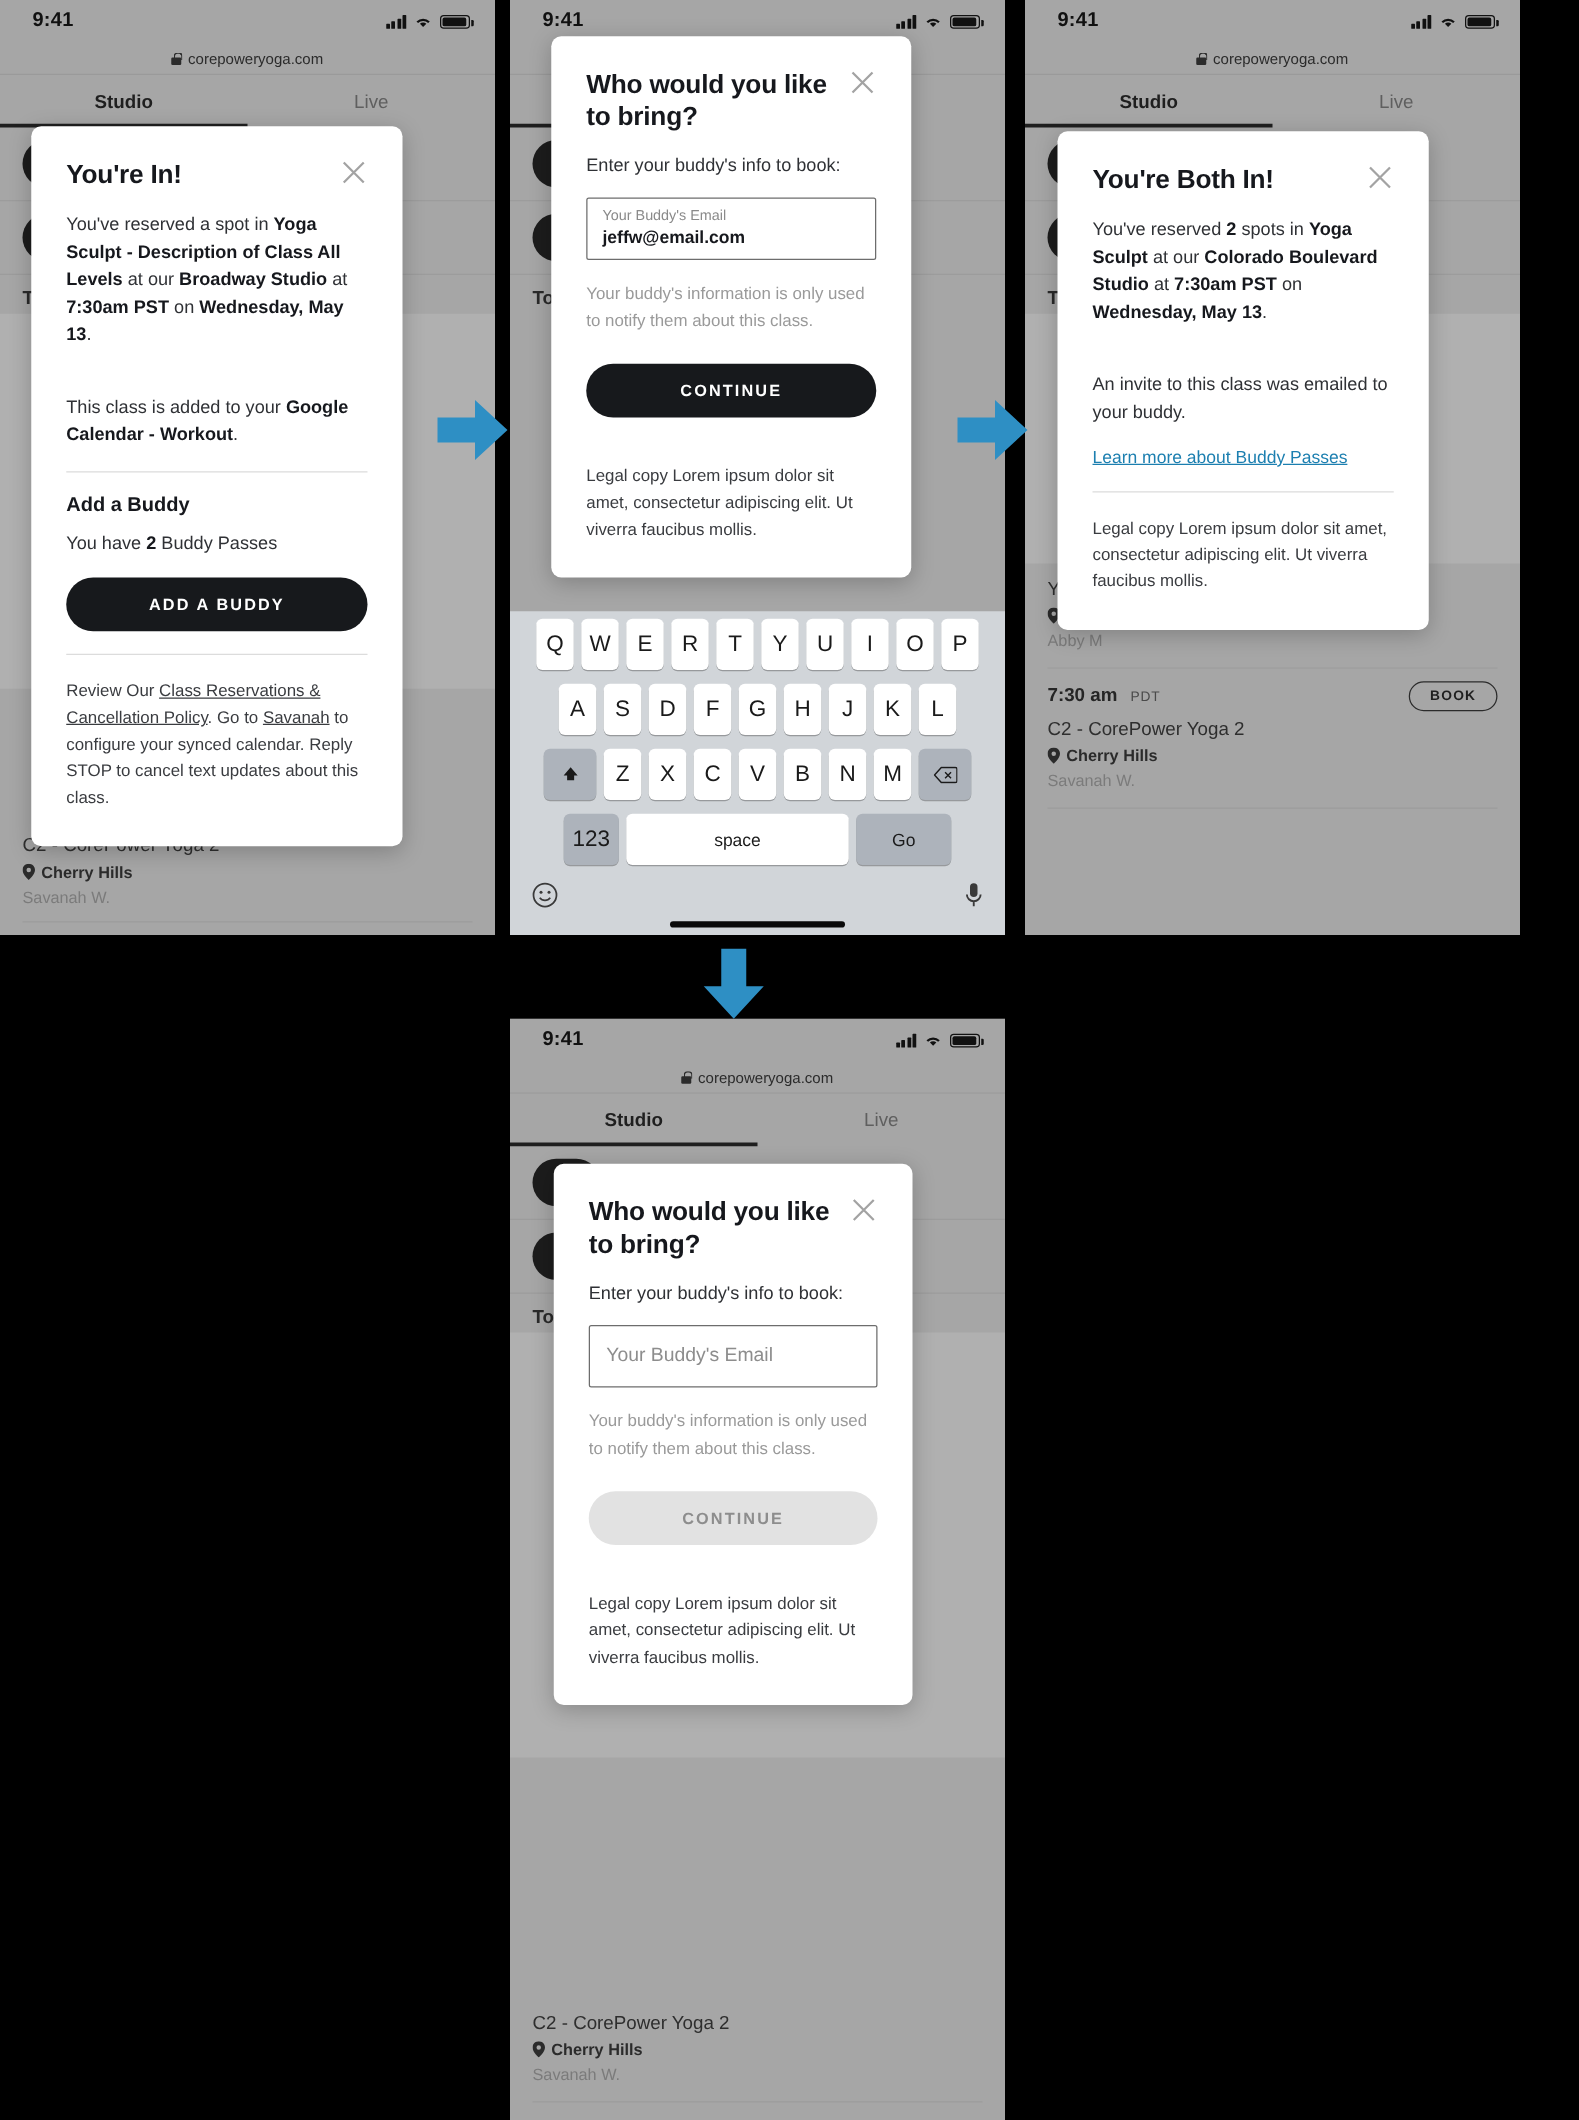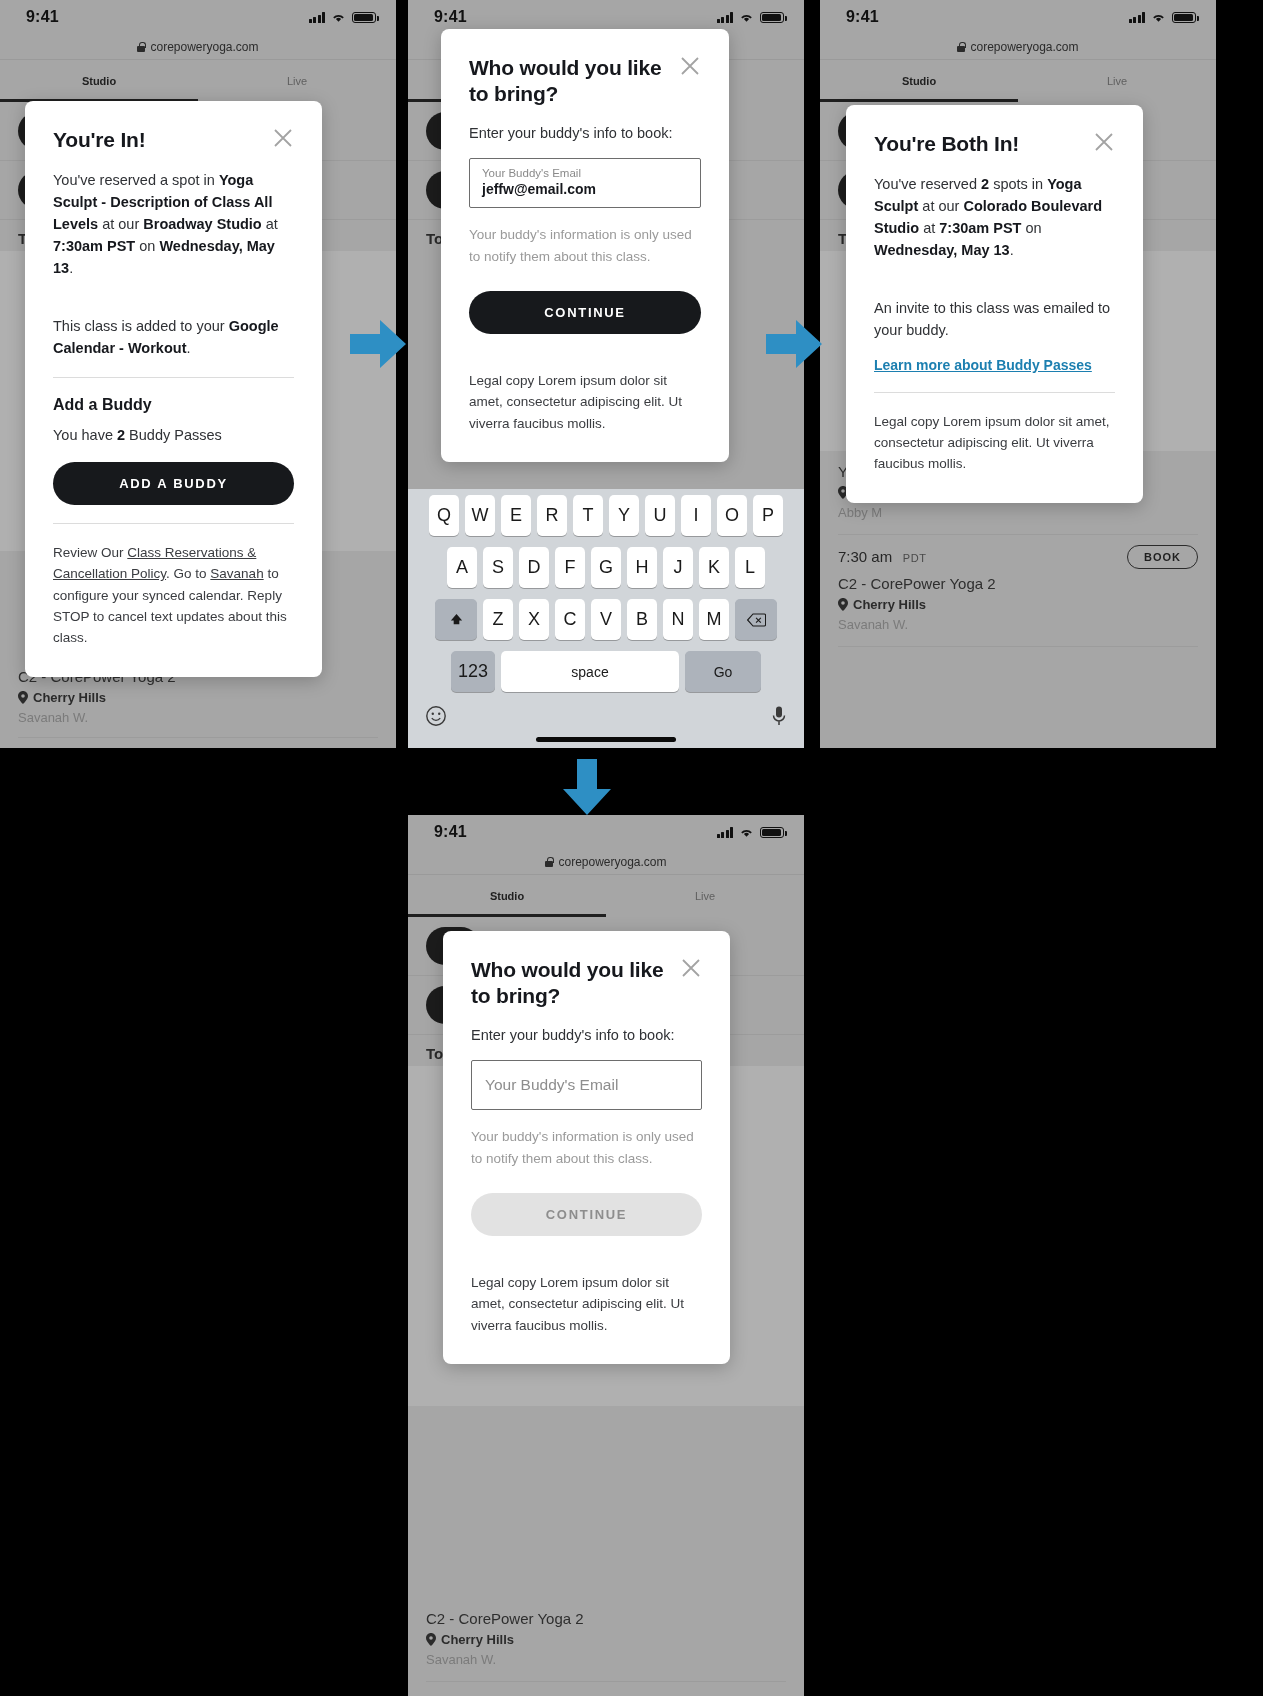--- a/index.html
+++ b/index.html
@@ -42,32 +42,32 @@
   .urlbar { height:26px; display:flex; align-items:center; justify-content:center;
     gap:5px; background:#a6a6a6; font-size:12px; color:#2b2b2b;
     border-bottom:1px solid #9a9a9a;}
   .lock { width:8px;height:10px;position:relative;}
   .lock::before{content:"";position:absolute;left:0;bottom:0;width:8px;height:6px;background:#2b2b2b;border-radius:1px;}
   .lock::after{content:"";position:absolute;left:1.8px;top:0;width:4.4px;height:5px;border:1.4px solid #2b2b2b;border-bottom:none;border-radius:3px 3px 0 0;}
 
   
   .tabs { display:flex; background:#a6a6a6; height:42px; position:relative;}
   .tab { flex:1; display:flex; align-items:center; justify-content:center;
-    font-size:11px; color:#5f5f5f; }
+    font-size:15px; color:#5f5f5f; }
   .tab.active { color:#1f1f1f; font-weight:700; }
   .tabs::after{content:"";position:absolute;left:0;bottom:0;width:50%;height:3px;background:#1f1f1f;}
 
   
   .bglist { background:#a6a6a6; }
   .bgrow { display:flex; align-items:center; gap:12px; padding:10px 18px;
     border-bottom:1px solid #9c9c9c; min-height:52px;}
   .pill-dark { width:54px;height:38px;background:#1c1c1c;border-radius:19px;}
   .bg-sect { padding:10px 18px 4px; font-size:15px;font-weight:700;color:#2a2a2a;}
   .bgcard { margin:0; background:#b0b0b0; padding:10px 18px; }
-  .bg-time { font-size:15px; font-weight:400; color:#262626; }
+  .bg-time { font-size:15px; font-weight:700; color:#262626; }
   .bg-tz { font-size:11px; color:#4a4a4a; letter-spacing:.7px; margin-left:6px;}
   .bg-title { font-size:15px; color:#2e2e2e; margin-top:6px;}
   .bg-loc { font-size:13px; font-weight:700; color:#2b2b2b; display:flex;
     align-items:center; gap:5px; margin-top:5px;}
   .bg-teacher { font-size:13px; color:#7b7b7b; margin-top:5px;}
   .pin { width:10px;height:13px; flex:none;}
   .book-btn { border:1.5px solid #2b2b2b; border-radius:16px; padding:5px 16px;
     font-size:11px; font-weight:700; letter-spacing:1px; color:#1f1f1f;
     background:transparent;}
   .row-head { display:flex; align-items:center; justify-content:space-between;}
@@ -93,21 +93,21 @@
   .btn-disabled { display:block; width:100%; background:#e2e2e2; color:#8d8d8d;
     border:none; border-radius:26px; padding:14px 0; font-size:13px;
     font-weight:700; letter-spacing:1.7px;
     font-family:"Liberation Sans", sans-serif;}
   .fine { font-size:13.5px; line-height:1.58; color:#3a3c40; }
   .fine a, .lnk { color:#3a3c40; text-decoration:underline; }
   .legal { font-size:13.5px; line-height:1.58; color:#3a3c40; }
   .hint { font-size:13.5px; line-height:1.58; color:#9a9a9a; }
   .err { font-size:14px; line-height:1.55; color:#d8403c; font-weight:700; }
   .lnk-blue { color:#1c7fb0; text-decoration:underline; font-size:14px;
-     font-weight:700; display:inline-block;}
+     font-weight:400; display:inline-block;}
   .field { border:1px solid #6d6d6d; border-radius:2px; padding:8px 12px 10px;
      background:#fff; }
   .field-label { font-size:11.5px; color:#8a8a8a; margin-bottom:2px;}
   .field-value { font-size:14px; font-weight:700; color:#16181d;}
   .field-ph { font-size:15.5px; color:#8d8d8d; }
   .field-empty { border:1px solid #6d6d6d; border-radius:2px; padding:15px 13px;
      background:#fff;}
 
   
   .kb { position:absolute; left:0; right:0; bottom:0; background:#d1d5d9;

